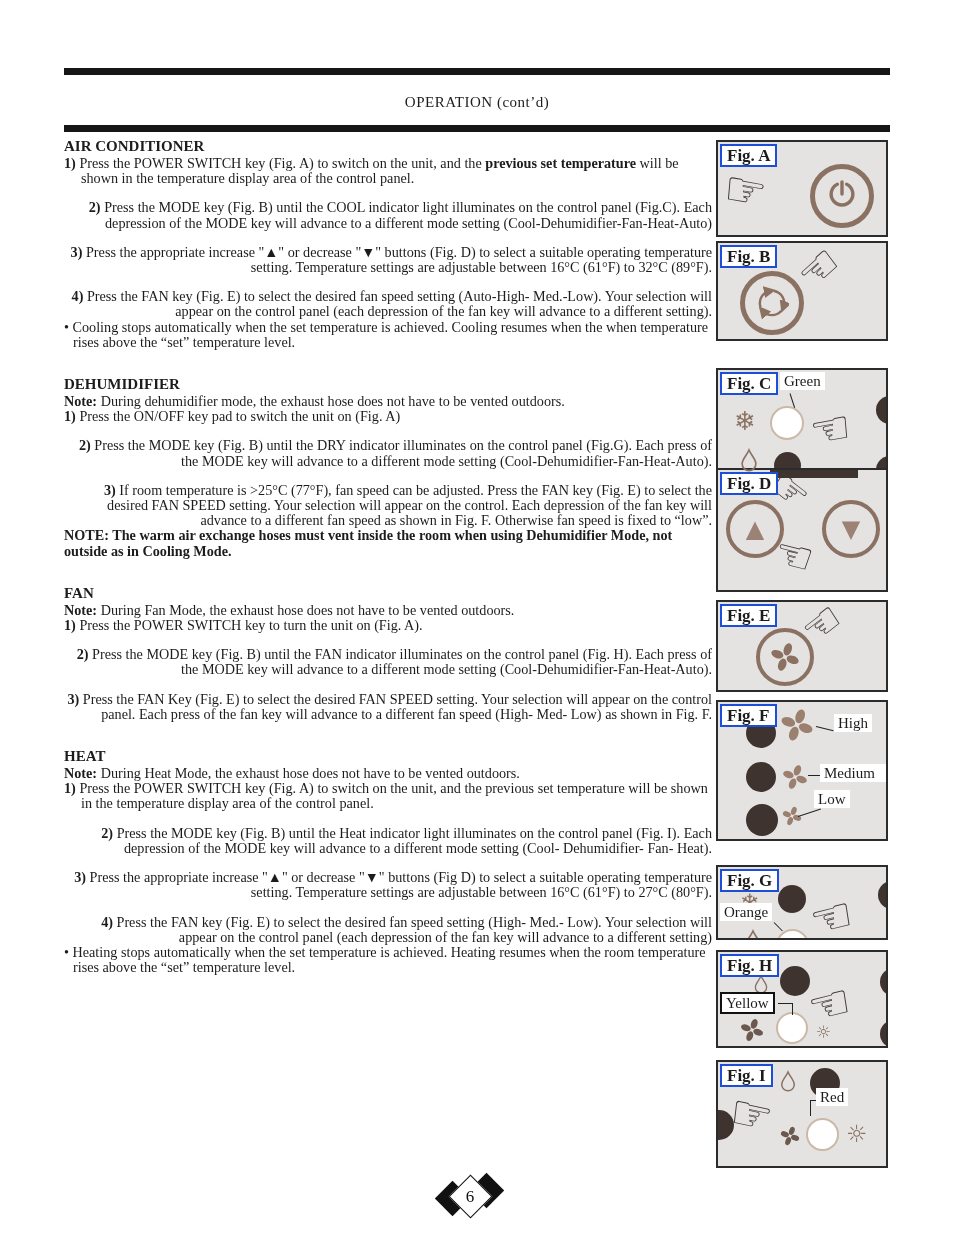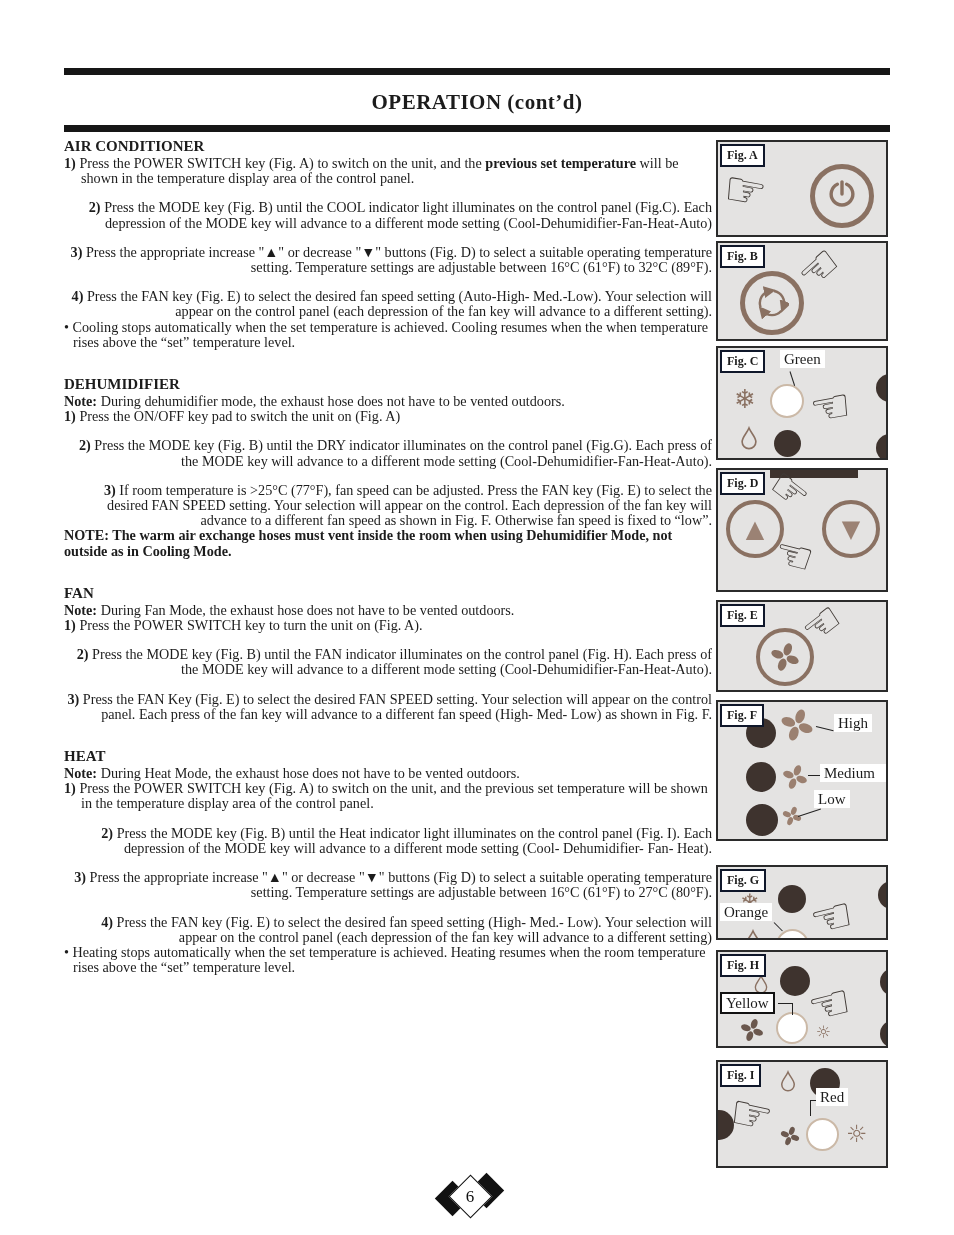--- a/index.html
+++ b/index.html
@@ -2,40 +2,40 @@
 <html><head>
 <meta charset="utf-8">
 <style>
   html,body{margin:0;padding:0;}
   body{
     width:954px;height:1235px;position:relative;background:#ffffff;
     font-family:"Liberation Serif", serif;color:#1c1c1c;overflow:hidden;
   }
   .bar{position:absolute;left:64px;width:826px;height:7px;background:#161616;}
   #page-title{
-    position:absolute;left:64px;top:76px;width:826px;text-align:center;
-    font-size:21px;font-weight:bold;letter-spacing:.5px;
+    position:absolute;left:64px;top:84px;width:826px;text-align:center;
+    font-size:15px;font-weight:normal;letter-spacing:.5px;
   }
   
   #text-column{position:absolute;left:64px;top:138px;width:648px;}
   .section{margin:0;}
   .section + .section{margin-top:26px;}
   .shead{margin:0 0 1px 0;font-size:15px;font-weight:bold;}
   .item{margin:0;font-size:14.2px;line-height:15.2px;}
   .item .b{font-weight:bold;}
   .gap{margin-top:14px;text-align:right;}
   .indent-num{padding-left:17px;text-indent:-17px;}
   .indent-bullet{padding-left:9px;text-indent:-9px;}
   .indent-note{padding-left:0;text-indent:0;}
   .indent-boldnote{padding-left:0;text-indent:0;font-weight:bold;}
   
   .fig{position:absolute;left:716px;width:172px;background:#e4e3e2;
        border:2px solid #2b2b2b;box-sizing:border-box;overflow:hidden;}
-  .figcap{position:absolute;left:2px;top:2px;background:#fff;border:2px solid #0f172a;
-          font-weight:bold;font-size:12px;line-height:19px;padding:0 5px;z-index:6;
+  .figcap{position:absolute;left:2px;top:2px;background:#fff;border:2px solid #1d4ed8;
+          font-weight:bold;font-size:17px;line-height:19px;padding:0 5px;z-index:6;
           font-family:"Liberation Serif",serif;}
   .ring{position:absolute;border-radius:50%;border:5px solid #8a7162;box-sizing:border-box;
         display:flex;align-items:center;justify-content:center;}
   .ring.thin{border-width:4px;}
   .dot{position:absolute;border-radius:50%;background:#3e332e;}
   .led{position:absolute;border-radius:50%;background:#fff;border:2px solid #cbb9a7;box-sizing:border-box;z-index:2;}
   .hand{position:absolute;font-family:"DejaVu Sans",sans-serif;color:#403a36;z-index:5;line-height:1;}
   .ic{position:absolute;font-family:"DejaVu Sans",sans-serif;color:#8a7162;line-height:1;z-index:1;}
   .tri{position:absolute;font-family:"DejaVu Sans",sans-serif;color:#9b8274;line-height:1;z-index:2;}
   .ann{position:absolute;background:#fff;font-size:15px;line-height:18px;padding:0 4px;z-index:4;}
@@ -121,21 +121,21 @@
         <path d="M15.7 4.15 A10 10 0 0 1 23.4 17.4" marker-end="url(#ah)"></path>
         <path d="M21.66 20.43 A10 10 0 0 1 6.34 20.43" marker-end="url(#ah)"></path>
         <path d="M4.6 17.4 A10 10 0 0 1 12.26 4.15" marker-end="url(#ah)"></path>
       </g>
         </svg>
       </span>
   </div>
   <div class="hand" style="left:80px;top:2px;font-size:46px;transform:rotate(-42deg)">☜</div>
 </div>
 
-<div class="fig" style="top:346px;height:114px">
+<div class="fig" style="top:368px;height:114px">
   <div class="figcap">Fig. C</div>
   <div class="ann" style="left:62px;top:2px">Green</div>
   <div class="cline" style="left:72px;top:23px;width:15px;transform:rotate(72deg)"></div>
   <div class="ic" style="left:16px;top:38px;font-size:26px">❄</div>
   <div class="led" style="left:52px;top:36px;width:34px;height:34px"></div>
   <div class="hand" style="left:92px;top:36px;font-size:46px;transform:rotate(-10deg)">☜</div>
   <div class="ic" style="left:20px;top:78px">
       <svg width="22" height="26" viewBox="0 0 24 28">
         <path d="M12 2 C 9.5 8, 4.5 12, 4.5 17 a7.5 7.5 0 0 0 15 0 C 19.5 12, 14.5 8, 12 2 Z" fill="none" stroke="#8a7162" stroke-width="1.8"></path>
       </svg>

